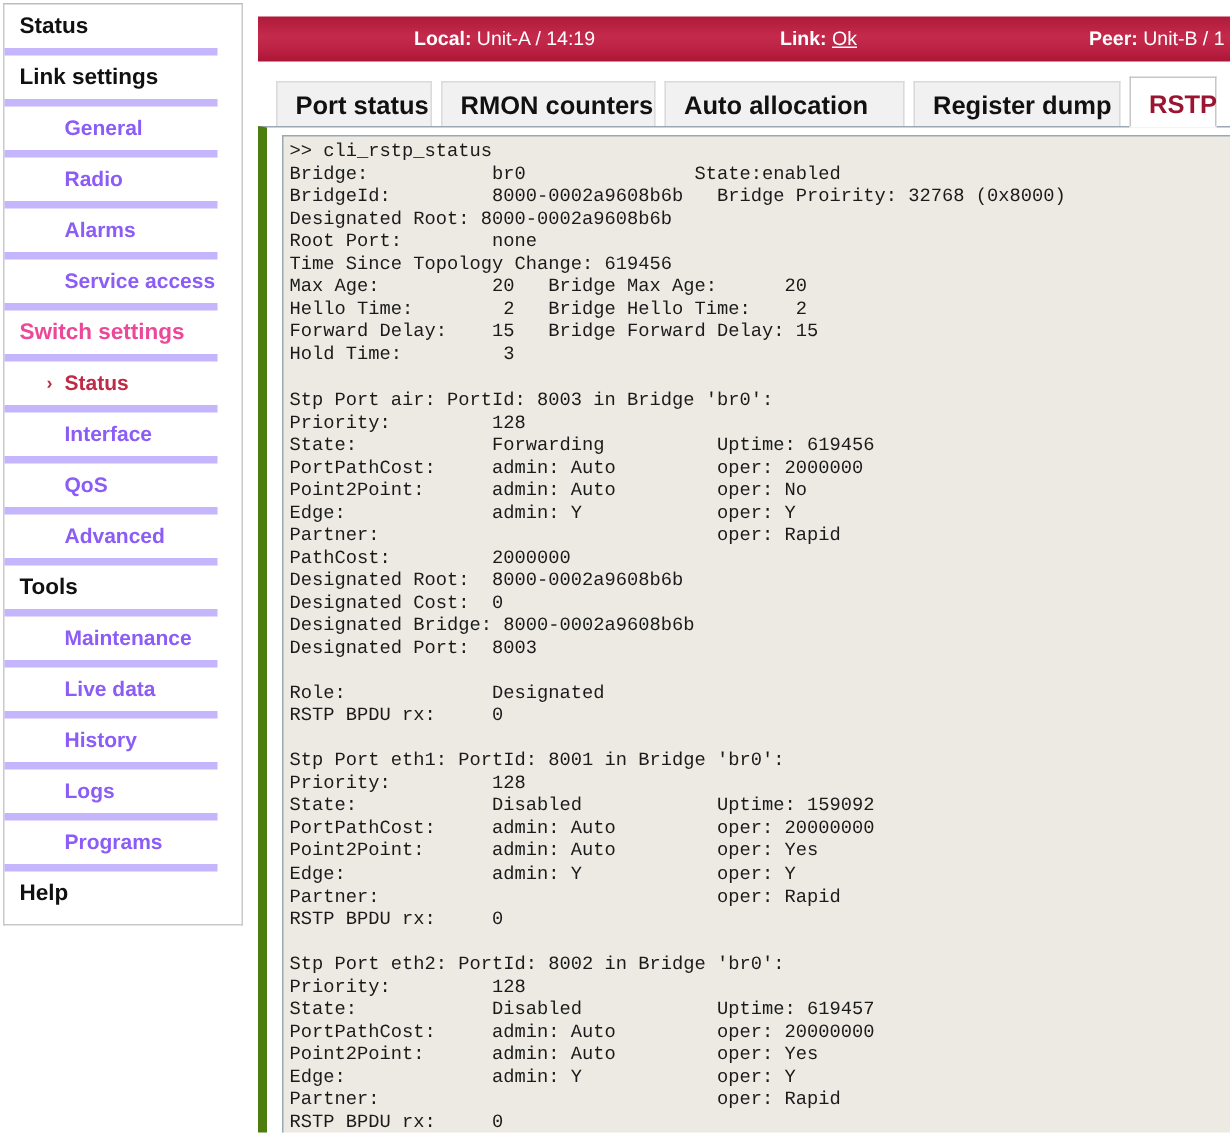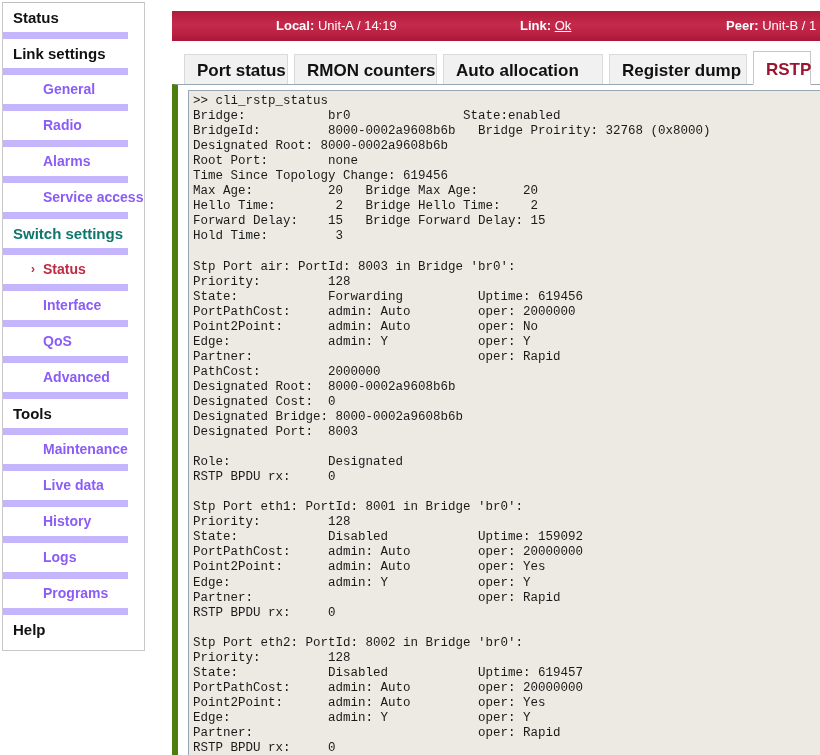--- a/index.html
+++ b/index.html
@@ -14,43 +14,43 @@
   #page {
     position: relative;
     width: 820px; height: 755px;
     background: #ffffff;
   }
 
   
   #sidebar {
     position: absolute;
     left: 2px; top: 2px;
-    width: 143px;
+    width: 160px;
     background: #ffffff;
     border: 1px solid #c9c9c9;
     border-top: 1px solid #bdbdbd;
     padding: 0 16px 6px 0;
   }
   .nav-item {
     position: relative;
     padding: 6px 8px 6px 10px;
     font-size: 14.5px;
     line-height: 17px;
     color: #111111;
     white-space: nowrap;
     cursor: pointer;
   }
-  .nav-item + .nav-item { border-top: 7px solid #c4b5fd; }
+  .nav-item + .nav-item { border-top: 5px solid #c4b5fd; }
   .nav-top {
     font-weight: bold;
     font-size: 15px;
     color: #111111;
     padding-left: 10px;
   }
-  .nav-top.accent { color: #0f766e; }
+  .nav-top.accent { color: #ec4899; }
   .nav-sub {
     font-weight: bold;
     font-size: 14px;
     padding-left: 40px;
     color: #8b5cf6;
   }
   .nav-sub.accent { color: #bf2a45; font-weight: bold; }
   .nav-sub.accent .chev {
     position: absolute;
     left: 28px; top: 6px;

